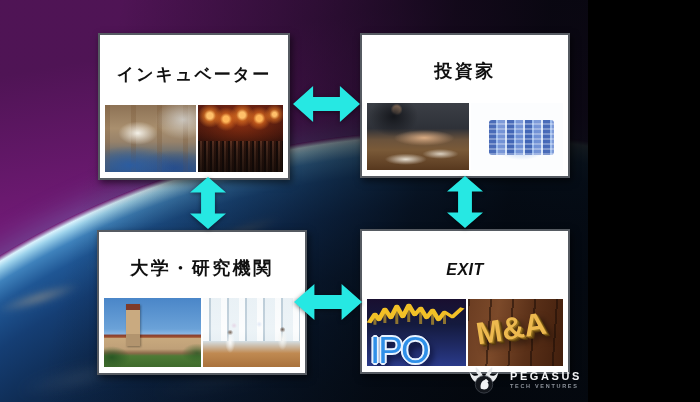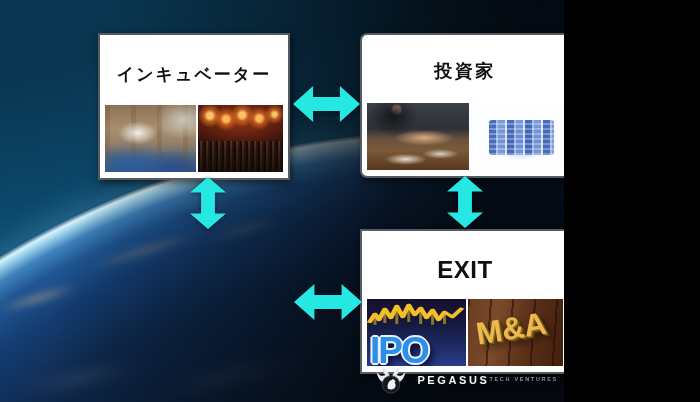--- a/index.html
+++ b/index.html
@@ -1,19 +1,20 @@
 <!DOCTYPE html>
 <html style="--arrow: #26E8E3;"><head>
 <meta charset="utf-8">
 <style>
   html,body{margin:0;padding:0;background:#000;}
   .stage{
     position:relative;width:564px;height:402px;overflow:hidden;
-    background:#0c4a6e;
+    background:#701a75;
     font-family:"Liberation Sans","DejaVu Sans",sans-serif;
+    padding-left:24px;
   }
   
   .earth{
     position:absolute;left:-420px;top:130px;width:1740px;height:1740px;border-radius:50%;
     background:radial-gradient(closest-side,
       #081220 0%,#091628 55%,#0b1e38 72%,#0e2a50 84%,#153e74 91%,
       #1f5694 95.2%,#3f82bc 97.4%,#9fd4ec 98.8%,#d8f2fc 99.4%,rgba(216,242,252,0) 100%);
     box-shadow:0 0 28px 6px rgba(120,190,230,.28);
   }
   .limb-clouds{
@@ -44,27 +45,27 @@
     position:absolute;background:#fff;border:2px solid #565b62;box-sizing:border-box;
     box-shadow:2px 3px 7px rgba(0,0,0,.55);display:flex;flex-direction:column;
   }
   .panel-title{
     flex:0 0 auto;display:flex;flex-direction:column;align-items:center;justify-content:center;
     color:#101010;font-weight:bold;text-align:center;
   }
   .panel-title span{display:block;}
   .jp{letter-spacing:2px;font-size:17px;line-height:23px;}
   .jp-lg{letter-spacing:2.5px;font-size:18px;line-height:24px;}
-  .en{font-size:24px;line-height:19px;letter-spacing:0.5px;}
+  .en{font-size:16px;line-height:19px;letter-spacing:0.5px;font-style:italic;}
   .photos{display:flex;gap:2px;margin:0 5px 6px 5px;flex:1;}
   .photo{position:relative;flex:1;overflow:hidden;}
   
   #box-incubator{left:98px;top:33px;width:192px;height:147px;}
   #box-incubator .panel-title{height:62px;padding-top:8px;}
-  #box-investors{left:360px;top:33px;width:210px;height:145px;border-radius:7px;}
+  #box-investors{left:360px;top:33px;width:210px;height:145px;}
   #box-investors .panel-title{height:64px;padding-top:4px;}
   #box-university{left:97px;top:230px;width:210px;height:145px;}
   #box-university .panel-title{height:60px;padding-top:6px;}
   #box-exit{left:360px;top:229px;width:210px;height:145px;}
   #box-exit .panel-title{height:60px;padding-top:8px;}
   
   .photo-office{flex:1.08;background:
     radial-gradient(ellipse 30px 18px at 36% 42%, rgba(248,246,238,.95), transparent 65%),
     radial-gradient(ellipse 40px 28px at 86% 22%, rgba(222,226,228,.7), transparent 70%),
     radial-gradient(ellipse 60px 26px at 28% 90%, rgba(42,92,162,.95), transparent 75%),
@@ -113,42 +114,42 @@
     background:repeating-linear-gradient(90deg, rgba(255,255,255,.95) 0 6px, rgba(168,188,203,.7) 6px 8px, rgba(236,243,247,.95) 8px 18px);}
   .photo-lab::after{content:'';position:absolute;inset:0;
     background:
       radial-gradient(ellipse 7px 15px at 28% 64%, #fbfbfa, transparent 72%),
       radial-gradient(circle 3px at 28% 50%, #6b5648, transparent 100%),
       radial-gradient(ellipse 7px 15px at 82% 60%, #f6f6f3, transparent 72%),
       radial-gradient(circle 3px at 82% 46%, #5e4c40, transparent 100%);}
   .photo-ipo{flex:1.05;background:linear-gradient(180deg,#190f30 0%,#141a3e 38%,#1f2a64 70%,#2a3a8a 100%);}
   .photo-ipo svg{position:absolute;inset:0;width:100%;height:52%;}
   .ipo-word{
-    position:absolute;left:3px;bottom:-6px;font-weight:700;font-size:37px;letter-spacing:-2px;
+    position:absolute;left:3px;bottom:-6px;font-weight:400;font-size:37px;letter-spacing:-2px;
     color:#2f8fe8;font-family:"Liberation Sans","DejaVu Sans",sans-serif;
     text-shadow:-2px 0 0 #e8f3ff,2px 0 0 #e8f3ff,0 -2px 0 #e8f3ff,0 2px 0 #e8f3ff,
       -1px -1px 0 #e8f3ff,1px 1px 0 #e8f3ff,1px -1px 0 #e8f3ff,-1px 1px 0 #e8f3ff,
       4px 5px 6px rgba(0,0,25,.85);}
   .photo-ma{background:
     repeating-linear-gradient(94deg, rgba(28,13,6,.55) 0 2px, rgba(0,0,0,0) 2px 22px),
     linear-gradient(100deg,#6b3d22 0%,#7c4a2a 30%,#5a3018 62%,#421f0d 100%);}
   .ma-word{
     position:absolute;left:8px;top:12px;font-weight:900;font-size:31px;letter-spacing:0;
     color:#edb94f;transform:rotate(-9deg);
     text-shadow:1px 1px 0 #96731f,2px 2px 0 #6b4a14,3px 3px 0 #53380e,5px 6px 7px rgba(0,0,0,.6);}
   
   .arrow{position:absolute;color:var(--arrow,#26e8e3);filter:drop-shadow(0 1px 2px rgba(0,0,0,.5));}
   .arrow svg{display:block;width:100%;height:100%;}
   #arrow-top{left:293px;top:86px;width:67px;height:36px;}
   #arrow-bottom{left:294px;top:284px;width:68px;height:36px;}
   #arrow-left{left:190px;top:177px;width:36px;height:52px;}
   #arrow-right{left:447px;top:176px;width:36px;height:52px;}
   
   .logo{position:absolute;right:6px;bottom:7px;display:flex;align-items:center;gap:6px;}
-  .logo-text{display:flex;flex-direction:row;line-height:1;}
+  .logo-text{display:flex;flex-direction:column;line-height:1;}
   .logo-name{color:#f2f3f5;font-size:11px;font-weight:bold;letter-spacing:2.6px;}
   .logo-sub{color:#8e949c;font-size:5.5px;font-weight:bold;letter-spacing:1.7px;margin-top:2px;}
 </style>
 </head>
 <body>
 
 <div class="stage">
 
   <div class="earth"></div>
   <div class="limb-clouds"></div>
@@ -168,20 +169,29 @@
   <div class="panel" id="box-investors">
     <div class="panel-title">
       <span class="jp-lg">投資家</span>
     </div>
     <div class="photos">
       <div class="photo photo-handshake"></div>
       <div class="photo photo-coins"></div>
     </div>
   </div>
 
+  <div class="panel" id="box-university">
+    <div class="panel-title">
+      <span class="jp-lg">大学・研究機関</span>
+    </div>
+    <div class="photos">
+      <div class="photo photo-stanford"></div>
+      <div class="photo photo-lab"></div>
+    </div>
+  </div>
 
   <div class="panel" id="box-exit">
     <div class="panel-title">
       <span class="en">EXIT</span>
     </div>
     <div class="photos">
       <div class="photo photo-ipo">
         <svg viewBox="0 0 100 70" preserveAspectRatio="none">
           <path d="M2,48 L8,30 12,42 18,20 24,38 30,14 36,36 42,12 48,32 54,18 60,38 66,22 72,42 78,26 86,36 96,18" fill="none" stroke="#f2c027" stroke-width="5" stroke-linejoin="round"></path>
           <path d="M8,30 V52 M18,20 V48 M30,14 V50 M42,12 V46 M54,18 V50 M66,22 V52 M78,26 V50" stroke="rgba(242,192,39,.55)" stroke-width="3"></path>

